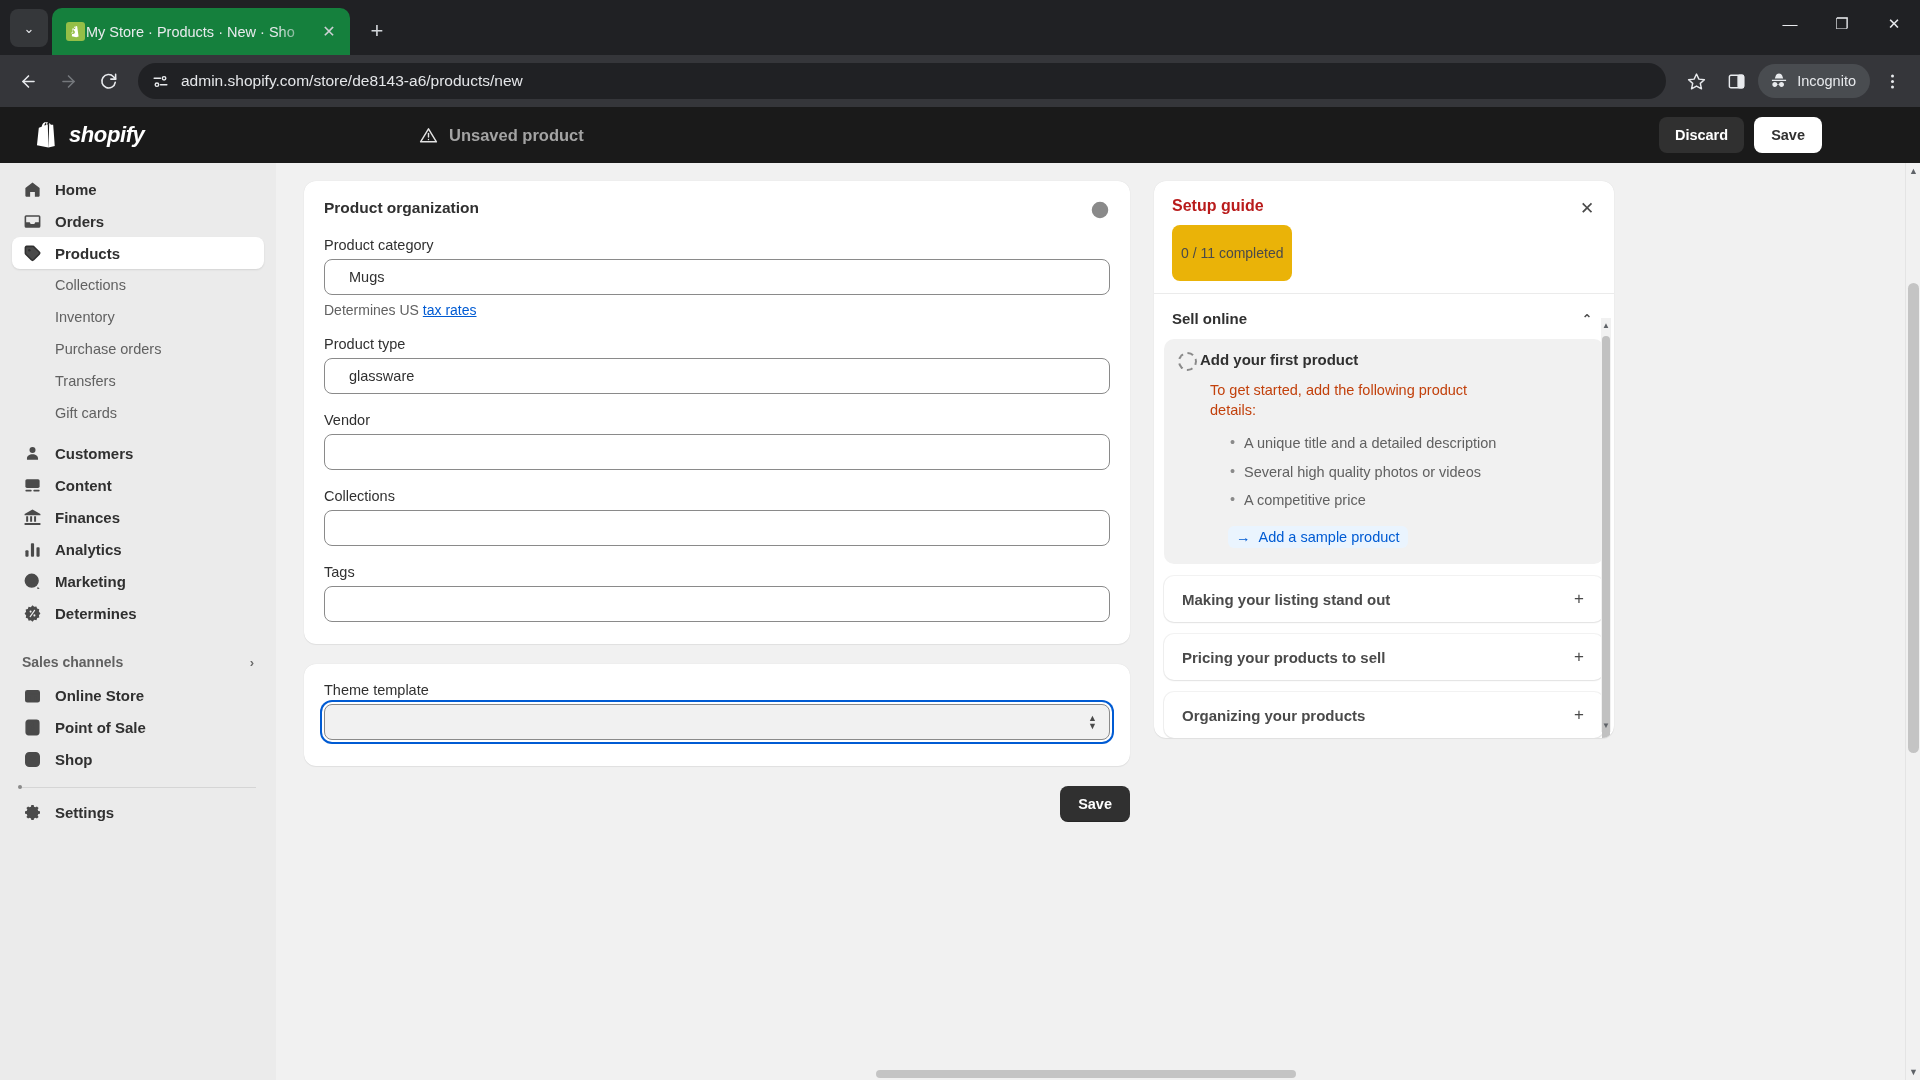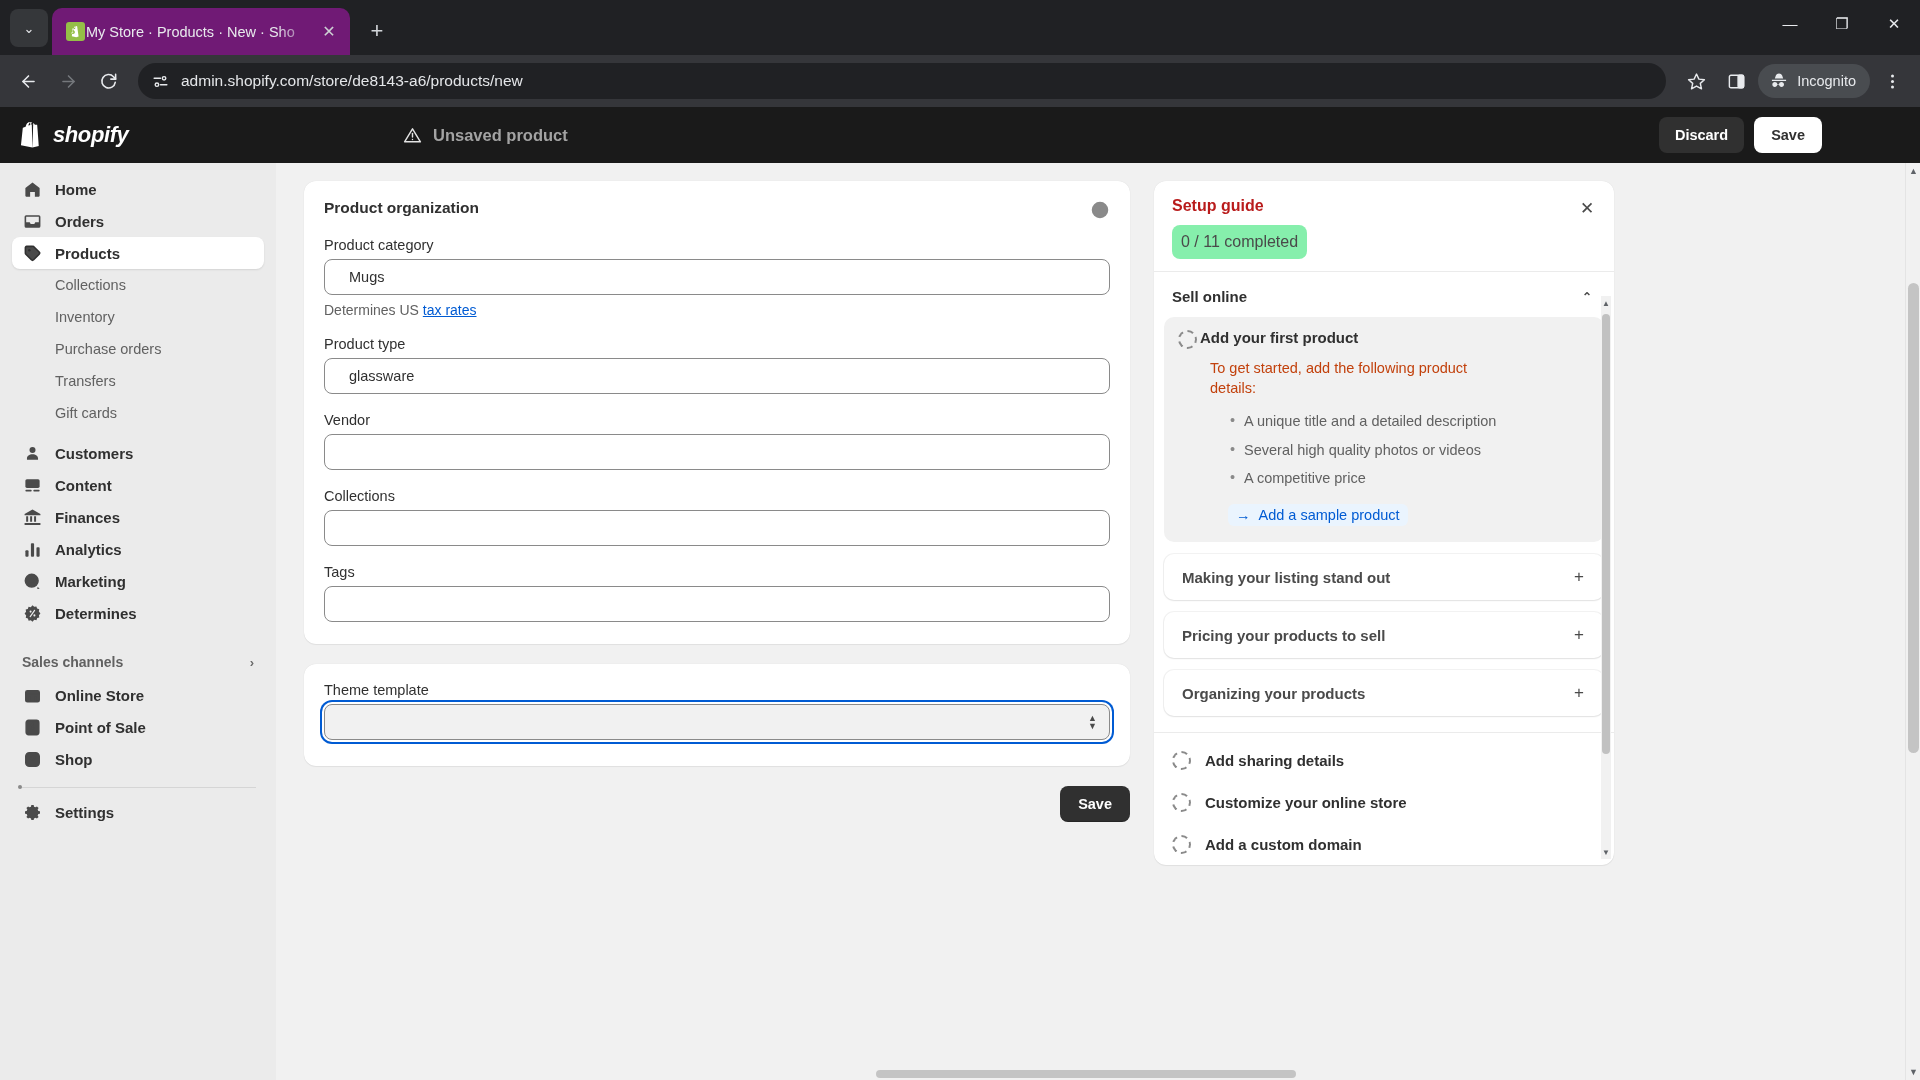--- a/index.html
+++ b/index.html
@@ -17,21 +17,21 @@
     height: 55px; background: #202124; display: flex; align-items: flex-end; padding-left: 6px;
     position: relative;
   }
   .tab-list-btn {
     width: 38px; height: 38px; margin: 0 4px 8px 4px; border-radius: 8px;
     background: #35373a; display: flex; align-items: center; justify-content: center;
     color: #e8eaed; font-size: 13px; cursor: pointer;
   }
   .tab {
     display: flex; align-items: center; gap: 1px;
-    height: 47px; width: 298px; background: #701a75;
+    height: 47px; width: 298px; background: #15803d;
     border-radius: 10px 10px 0 0; padding: 0 10px 0 14px; position: relative;
   }
   .tab-favicon {
     width: 19px; height: 19px; border-radius: 3px; flex: 0 0 auto;
     background: #95bf47; display: flex; align-items: center; justify-content: center;
   }
   .tab-favicon svg { width: 13px; height: 13px; display: block; }
   .tab-title {
     color: #e8eaed; font-size: 14.5px; white-space: nowrap; overflow: hidden;
     flex: 1 1 auto; -webkit-mask-image: linear-gradient(to right, #000 82%, transparent 100%);
@@ -63,21 +63,21 @@
     gap: 8px; padding: 0 14px 0 11px; color: #e8eaed; font-size: 14.5px; cursor: pointer; flex: 0 0 auto;
   }
   .incognito-pill svg { width: 20px; height: 20px; }
 
   
   .viewport { flex: 1 1 auto; position: relative; background: #f1f1f1; overflow: hidden; display: flex; flex-direction: column; }
 
   
   .sh-topbar {
     height: 56px; background: #1a1a1a; display: flex; align-items: center; flex: 0 0 auto;
-    padding: 0 20px; position: relative;
+    padding: 0 36px; position: relative;
   }
   .sh-logo { display: flex; align-items: center; gap: 9px; width: 248px; }
   .sh-logo svg { width: 24px; height: 27px; }
   .sh-logo .wordmark { color: #fff; font-size: 22px; font-style: italic; font-weight: bold; letter-spacing: -0.4px; }
   .sh-unsaved {
     display: flex; align-items: center; gap: 11px; color: #a3a3a3; font-size: 16.5px; font-weight: bold;
     margin-left: 135px;
   }
   .sh-unsaved svg { width: 19px; height: 19px; }
   .sh-actions { position: absolute; right: 98px; top: 0; height: 56px; display: flex; align-items: center; gap: 10px; }
@@ -161,22 +161,22 @@
   
   .side-col { width: 460px; flex: 0 0 460px; }
   .guide-card {
     background: #fff; border-radius: 12px; box-shadow: 0 1px 1px rgba(0,0,0,.06), 0 0 1px rgba(0,0,0,.12);
     overflow: hidden;
   }
   .guide-head { padding: 16px 18px 12px 18px; position: relative; }
   .guide-title { font-size: 16px; font-weight: bold; color: #b91c1c; }
   .guide-close { position: absolute; right: 16px; top: 16px; width: 22px; height: 22px; display:flex; align-items:center; justify-content:center; color:#4a4a4a; font-size: 17px; cursor: pointer; }
   .guide-badge {
-    display: inline-block; margin-top: 10px; background: #86efac; border-radius: 8px;
-    padding: 8px 9px; font-size: 16px; color: #4a4a4a;
+    display: inline-block; margin-top: 10px; background: #eab308; border-radius: 8px;
+    padding: 20px 9px; font-size: 14px; color: #4a4a4a;
   }
   .guide-scroll { position: relative; border-top: 1px solid #ebebeb; }
   .guide-section-head {
     display: flex; align-items: center; justify-content: space-between;
     padding: 16px 22px 12px 18px; font-size: 15px; font-weight: bold; color: #303030; cursor: pointer;
   }
   .guide-section-head .chev-up { color: #4a4a4a; font-size: 12px; }
   .guide-active-item {
     background: #f1f1f1; border-radius: 10px; margin: 0 10px; padding: 12px 14px 16px 14px;
   }
@@ -593,34 +593,20 @@
               </div>
               <div class="collapsed-item">
                 <span class="ci-label">Pricing your products to sell</span>
                 <span class="ci-plus">+</span>
               </div>
               <div class="collapsed-item">
                 <span class="ci-label">Organizing your products</span>
                 <span class="ci-plus">+</span>
               </div>
 
-              <div class="guide-tail">
-                <div class="tail-item">
-                  <span class="dash-circle"></span>
-                  <span class="t-label">Add sharing details</span>
-                </div>
-                <div class="tail-item">
-                  <span class="dash-circle"></span>
-                  <span class="t-label">Customize your online store</span>
-                </div>
-                <div class="tail-item">
-                  <span class="dash-circle"></span>
-                  <span class="t-label">Add a custom domain</span>
-                </div>
-              </div>
 
               <div class="guide-sb">
                 <div class="track"></div>
                 <div class="arr up">▲</div>
                 <div class="thumb"></div>
                 <div class="arr down">▼</div>
               </div>
             </div>
           </div>
         </div>

